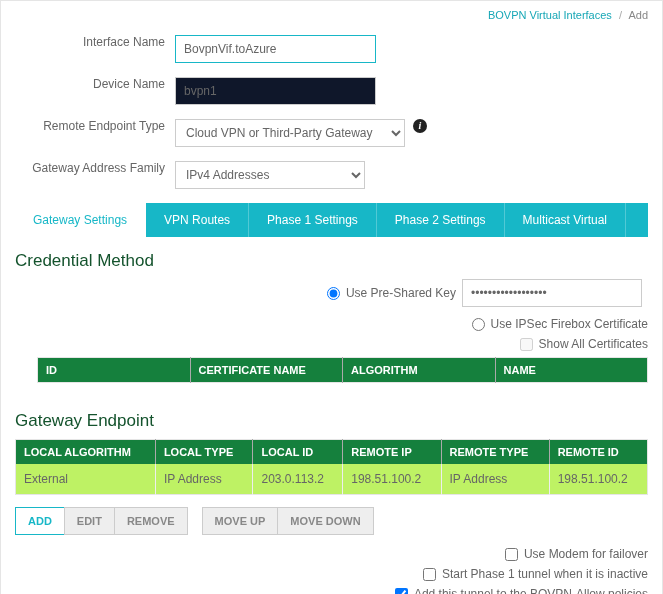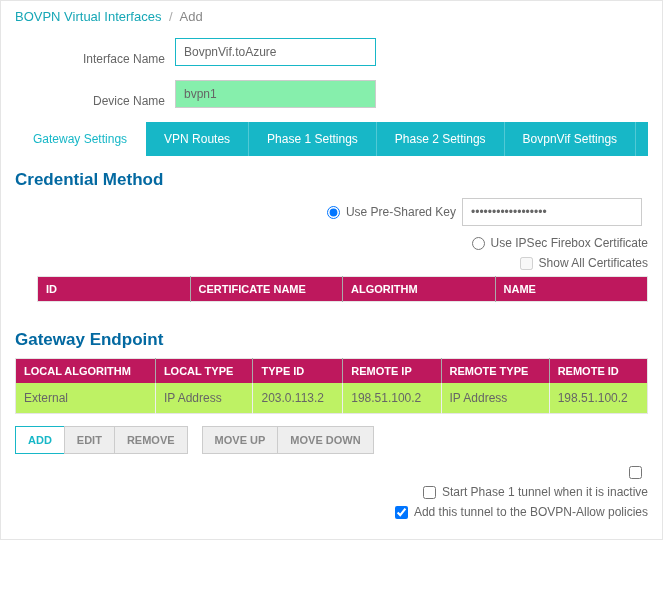--- a/index.html
+++ b/index.html
@@ -1,40 +1,40 @@
 <!DOCTYPE html>
 <html><head>
 <meta charset="utf-8">
 <style>
 * { box-sizing: border-box; margin: 0; padding: 0; }
 body { font-family: Arial, Helvetica, sans-serif; font-size: 12px; color: #555; width: 663px; background: #fff; }
 .wrap { padding: 8px 14px 14px 14px; border: 1px solid #e5e5e5; }
-.breadcrumb { font-size: 13px; margin-bottom: 14px; }
+.breadcrumb { font-size: 11px; margin-bottom: 14px; text-align: right; }
 .breadcrumb a { color: #17a7b6; text-decoration: none; }
 .breadcrumb .sep { color: #aaa; padding: 0 4px; }
 .breadcrumb .cur { color: #888; }
-.form-row { display: flex; align-items: flex-end; margin-bottom: 14px; }
+.form-row { display: flex; align-items: flex-start; margin-bottom: 14px; }
 .form-row .lbl { width: 160px; text-align: right; padding-right: 10px; color: #666; }
 .txt { border: 1px solid #17b7c7; height: 28px; padding: 0 8px; font-size: 12px; color: #666; background: #fff; }
-.txt.ro { background: #86efac; border-color: #ccc; }
+.txt.ro { background: #0f172a; border-color: #ccc; }
 .sel { border: 1px solid #ccc; height: 28px; padding: 0 6px; font-size: 12px; color: #666; background: #fff; }
 .sel.w220 { width: 230px; }
 .sel.w180 { width: 190px; }
 .txt.w180 { width: 201px; }
 .info-icon { display: inline-block; width: 14px; height: 14px; background: #222; color: #fff; border-radius: 50%; text-align: center; line-height: 14px; font-size: 10px; font-weight: bold; margin-left: 8px; font-style: italic; font-family: Georgia, serif; }
 .tabs { display: flex; background: #17b7c7; margin-top: 8px; }
 .tab { padding: 10px 18px; color: #fff; font-size: 12px; cursor: pointer; border-right: 1px solid rgba(255,255,255,0.25); }
 .tab.active { background: #fff; color: #17b7c7; }
-h2.sec { font-size: 17px; font-weight: bold; color: #0369a1; margin: 14px 0 8px; }
+h2.sec { font-size: 17px; font-weight: normal; color: #14532d; margin: 14px 0 8px; }
 .radio-row, .check-row { display: flex; align-items: center; margin: 6px 0; color: #666; justify-content: flex-end; }
 .radio-row input, .check-row input { margin-right: 6px; }
 .psk-input { border: 1px solid #ccc; height: 28px; width: 180px; padding: 0 8px; margin-left: 6px; font-size: 12px; color: #666; }
 .indent { margin-left: 22px; }
 table.grid { width: 100%; border-collapse: collapse; margin-top: 6px; border: 1px solid #e5e5e5; }
-table.grid th { background: #be185d; color: #fff; font-size: 11px; text-align: left; padding: 6px 8px; font-weight: bold; border-right: 1px solid #aaa; }
+table.grid th { background: #15803d; color: #fff; font-size: 11px; text-align: left; padding: 6px 8px; font-weight: bold; border-right: 1px solid #aaa; }
 table.grid th:last-child { border-right: none; }
 table.grid td { padding: 8px; font-size: 12px; color: #666; border-right: 1px solid #eee; background: #bef264; }
 table.grid td:last-child { border-right: none; }
 .btnbar { display: flex; gap: 0; margin: 12px 0; }
 .btn { border: 1px solid #ccc; background: #eee; color: #888; padding: 7px 12px; font-size: 11px; font-weight: bold; cursor: pointer; }
 .btn.active { background: #fff; color: #17b7c7; border-color: #17b7c7; }
 .btn + .btn { margin-left: -1px; }
 .btngap { width: 14px; }
 </style>
 </head>
@@ -50,28 +50,41 @@
 <div class="form-row">
   <div class="lbl">Interface Name</div>
   <input class="txt w180" value="BovpnVif.toAzure" style="">
 </div>
 
 <div class="form-row">
   <div class="lbl">Device Name</div>
   <input class="txt ro w180" readonly="" value="bvpn1" style="">
 </div>
 
+<div class="form-row">
+  <div class="lbl">Remote Endpoint Type</div>
+  <select class="sel w220">
+    <option>Cloud VPN or Third-Party Gateway</option>
+  </select>
+  <span class="info-icon">i</span>
+</div>
 
+<div class="form-row">
+  <div class="lbl">Gateway Address Family</div>
+  <select class="sel w180">
+    <option>IPv4 Addresses</option>
+  </select>
+</div>
 
 <div class="tabs">
   <div class="tab active">Gateway Settings</div>
   <div class="tab">VPN Routes</div>
   <div class="tab">Phase 1 Settings</div>
   <div class="tab">Phase 2 Settings</div>
-  <div class="tab">BovpnVif Settings</div>
+  <div class="tab">Multicast Virtual</div>
 </div>
 
 <h2 class="sec">Credential Method</h2>
 
 <div class="radio-row">
   <input type="radio" name="cred" checked="" style="">
   <span>Use Pre-Shared Key</span>
   <input class="psk-input" type="text" value="••••••••••••••••••" style="">
 </div>
 
@@ -98,21 +111,21 @@
 </table>
 </div>
 
 <h2 class="sec" style="margin-top:28px;">Gateway Endpoint</h2>
 
 <table class="grid">
   <thead>
         <tr>
     <th>LOCAL ALGORITHM</th>
     <th>LOCAL TYPE</th>
-    <th>TYPE ID</th>
+    <th>LOCAL ID</th>
     <th>REMOTE IP</th>
     <th>REMOTE TYPE</th>
     <th>REMOTE ID</th>
   </tr>
       </thead>
   <tbody>
     <tr>
       <td>External</td>
       <td>IP Address</td>
       <td>203.0.113.2</td>
@@ -127,20 +140,21 @@
   <button class="btn active">ADD</button>
   <button class="btn">EDIT</button>
   <button class="btn">REMOVE</button>
   <div class="btngap"></div>
   <button class="btn">MOVE UP</button>
   <button class="btn">MOVE DOWN</button>
 </div>
 
 <div class="check-row">
   <input type="checkbox" style="">
+  <span>Use Modem for failover</span>
 </div>
 <div class="check-row">
   <input type="checkbox" style="">
   <span>Start Phase 1 tunnel when it is inactive</span>
 </div>
 <div class="check-row">
   <input type="checkbox" checked="" style="">
   <span>Add this tunnel to the BOVPN-Allow policies</span>
 </div>
 

